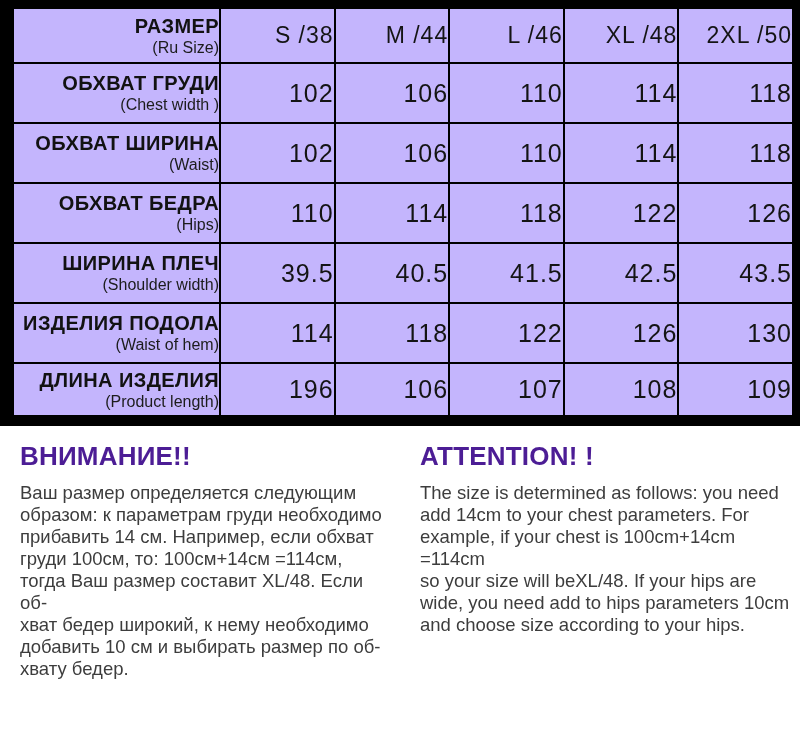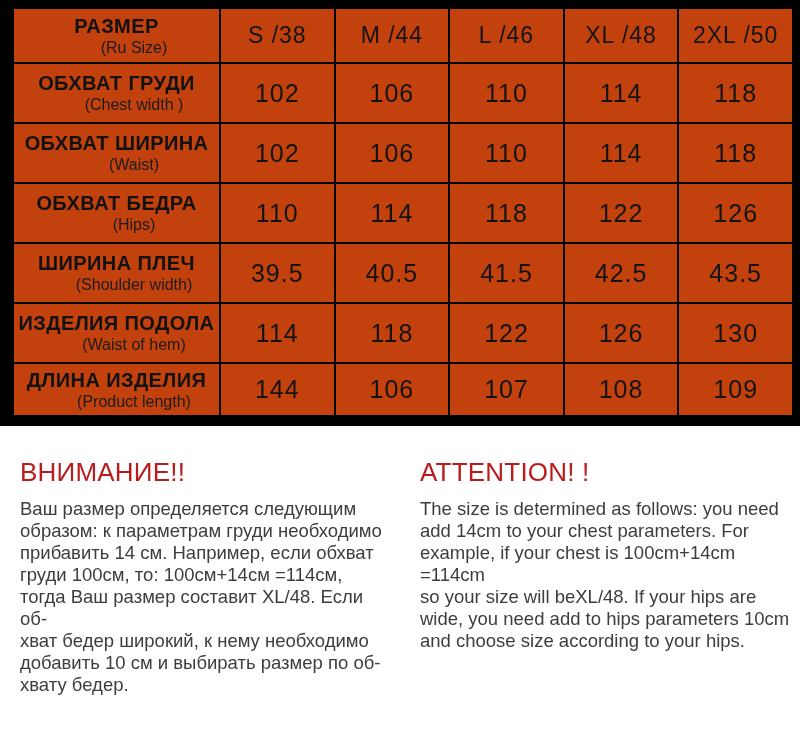--- a/index.html
+++ b/index.html
@@ -18,24 +18,24 @@
     padding: 7px 6px 9px 12px;
   }
   table.size-table {
     width: 100%;
     border-collapse: collapse;
     table-layout: fixed;
     background: #ffffff;
   }
   .size-table th, .size-table td {
     border: 2px solid #000000;
-    text-align: center;
+    text-align: right;
     vertical-align: middle;
     padding: 0;
-    background: #c2410c;
+    background: #c4b5fd;
   }
   .size-table thead tr { height: 55px; }
   .size-table tbody tr { height: 60px; }
   .size-table tbody tr:last-child { height: 53px; }
   .lbl {
     font-weight: bold;
     font-size: 20px;
     color: #121212;
     letter-spacing: 0.4px;
     line-height: 1.1;
@@ -61,24 +61,24 @@
     letter-spacing: 1px;
   }
   
   .notes {
     display: flex;
     padding: 15px 8px 0 20px;
     gap: 28px;
   }
   .note { width: 372px; }
   .note-heading {
-    margin: 16px 0 10px 0;
+    margin: 0 0 10px 0;
     font-size: 26px;
-    font-weight: normal;
-    color: #b91c1c;
+    font-weight: bold;
+    color: #4c1d95;
     letter-spacing: 0.2px;
   }
   .note-body {
     margin: 0;
     font-size: 18.5px;
     line-height: 22px;
     color: #3d3d3d;
     white-space: pre-line;
   }
 </style>
@@ -162,21 +162,21 @@
         <td class="val">118</td>
         <td class="val">122</td>
         <td class="val">126</td>
         <td class="val">130</td>
       </tr>
       <tr>
         <td class="label-cell">
           <div class="lbl">ДЛИНА ИЗДЕЛИЯ</div>
           <div class="sub">(Product length)</div>
         </td>
-        <td class="val">144</td>
+        <td class="val">196</td>
         <td class="val">106</td>
         <td class="val">107</td>
         <td class="val">108</td>
         <td class="val">109</td>
       </tr>
     </tbody>
   </table>
 </div>
 
 <div class="notes">

